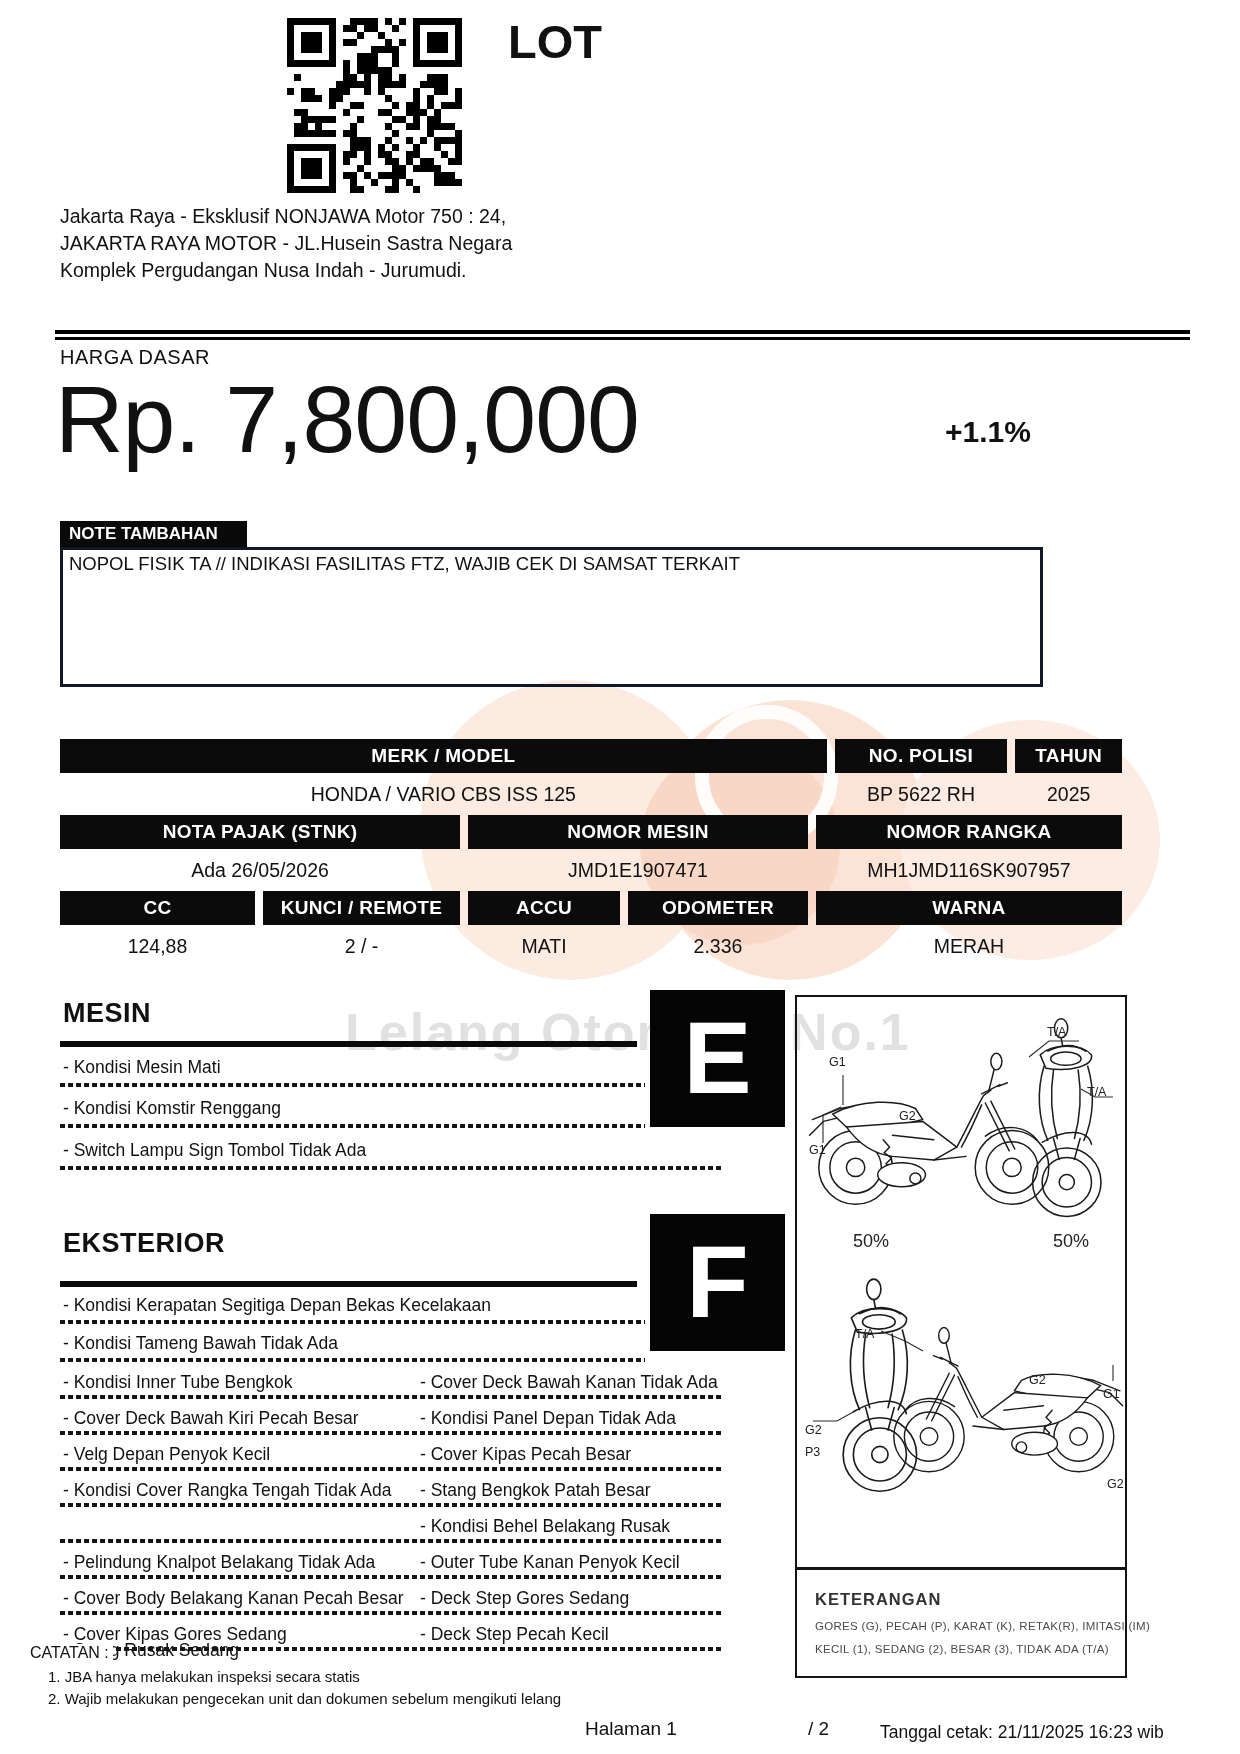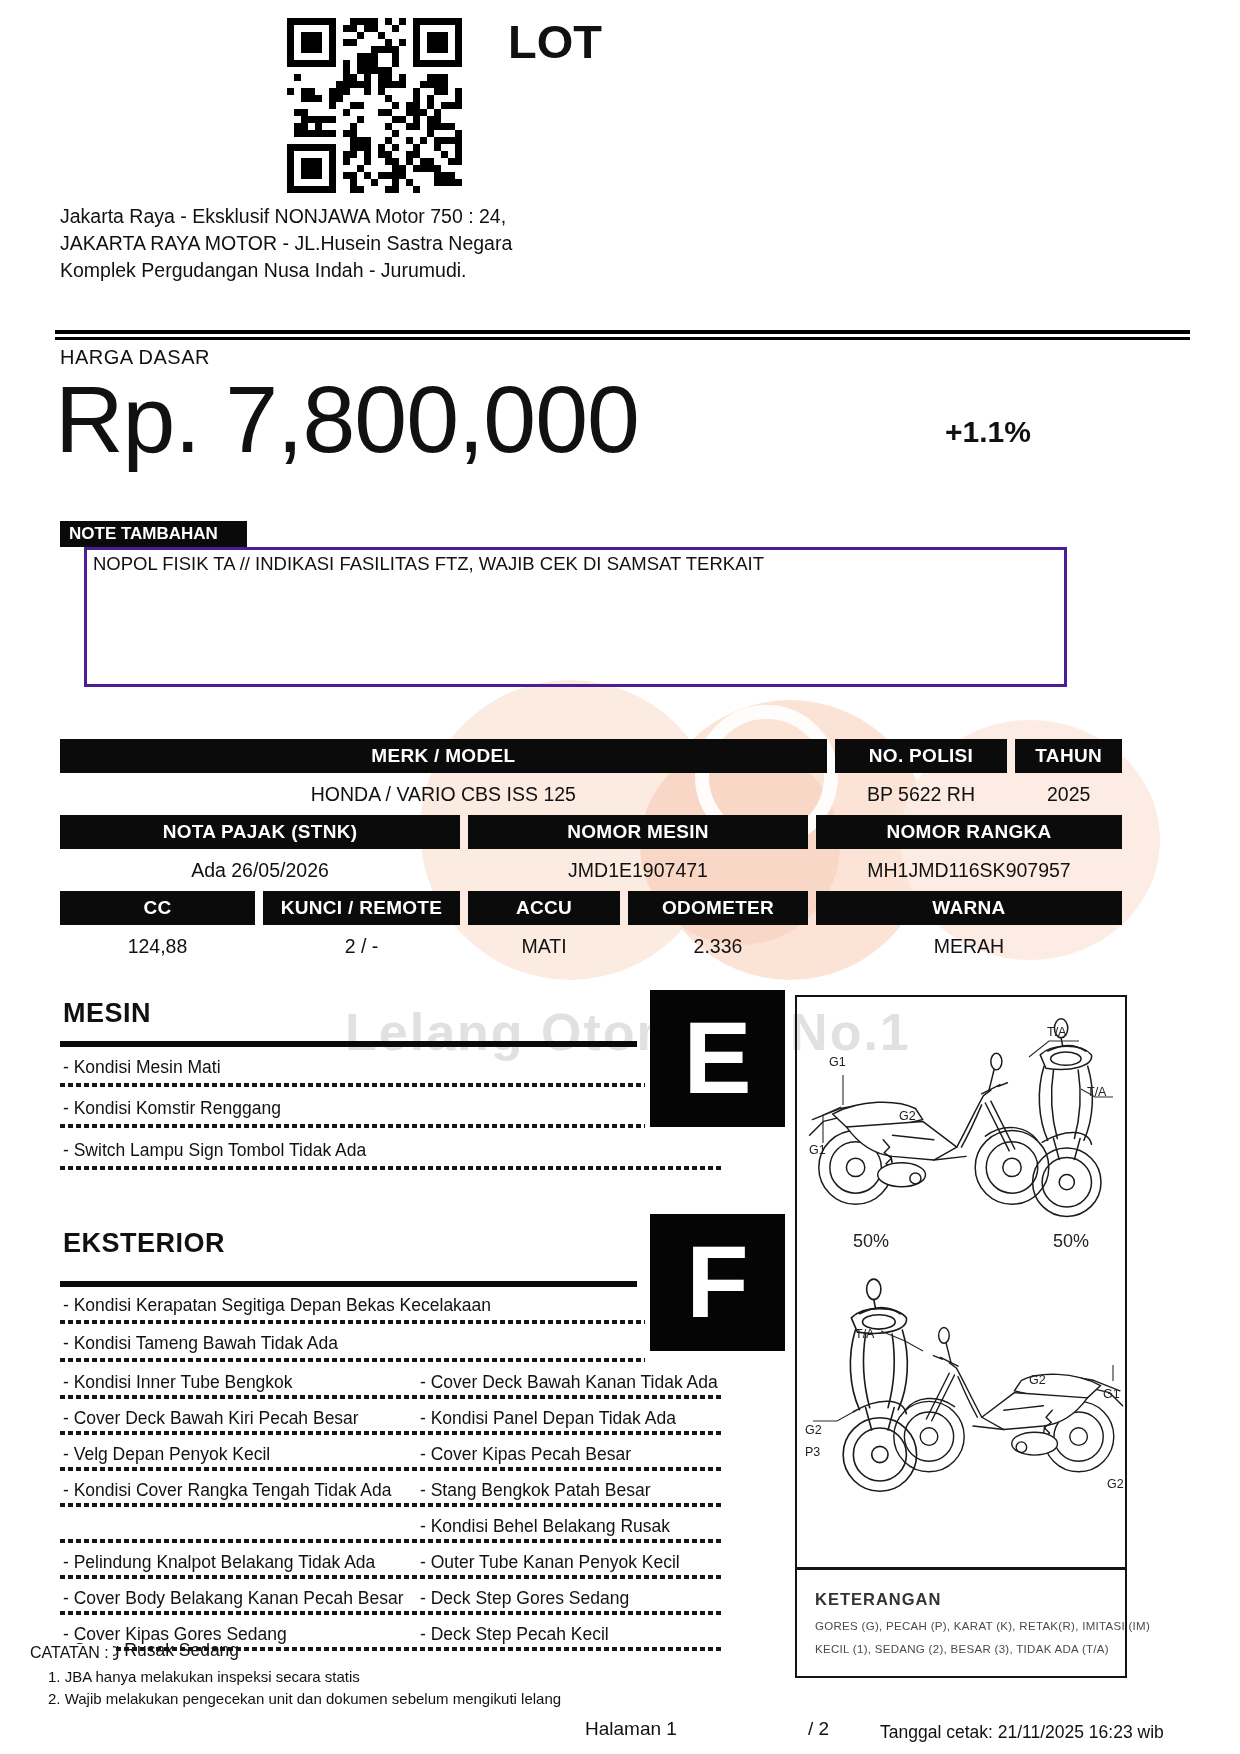--- a/index.html
+++ b/index.html
@@ -16,21 +16,21 @@
   #lot-label{font-size:47px;font-weight:bold;line-height:1;}
   #lot-number{font-size:252px;font-weight:bold;line-height:.92;letter-spacing:-4px;}
   #address{font-size:19.5px;line-height:27px;}
   #dblline{height:3px;border-top:4px solid #000;border-bottom:3px solid #000;}
   
   #harga-label{font-size:20px;letter-spacing:.5px;}
   #harga-amount{font-size:95px;font-weight:400;line-height:1;letter-spacing:-1px;}
   #harga-change{font-size:30px;font-weight:bold;}
   
   #note-label{background:#0a0a0a;color:#fff;font-weight:bold;font-size:17px;line-height:26px;padding-left:9px;}
-  #note-box{border:3px solid #4c1d95;background:transparent;margin-left:24px;}
+  #note-box{border:3px solid #0f172a;background:transparent;}
   #note-text{font-size:18.5px;padding:3px 6px;}
   
   .trow{display:flex;gap:8px;}
   .hcell{background:#0b0b0b;color:#fff;font-weight:bold;font-size:19px;text-align:center;line-height:34px;height:34px;letter-spacing:.3px;}
   .vcell{font-size:19.5px;text-align:center;line-height:42px;height:42px;background:transparent;}
   .r1a{width:884px}.r1b{width:199px}.r1c{width:123px}
   .r2a{width:400px}.r2b{width:340px}.r2c{width:306px}
   .r3a{width:195px}.r3b{width:197px}.r3c{width:152px}.r3d{width:180px}.r3e{width:306px}
   
   .sec-title{font-size:27px;font-weight:bold;letter-spacing:.5px;}

